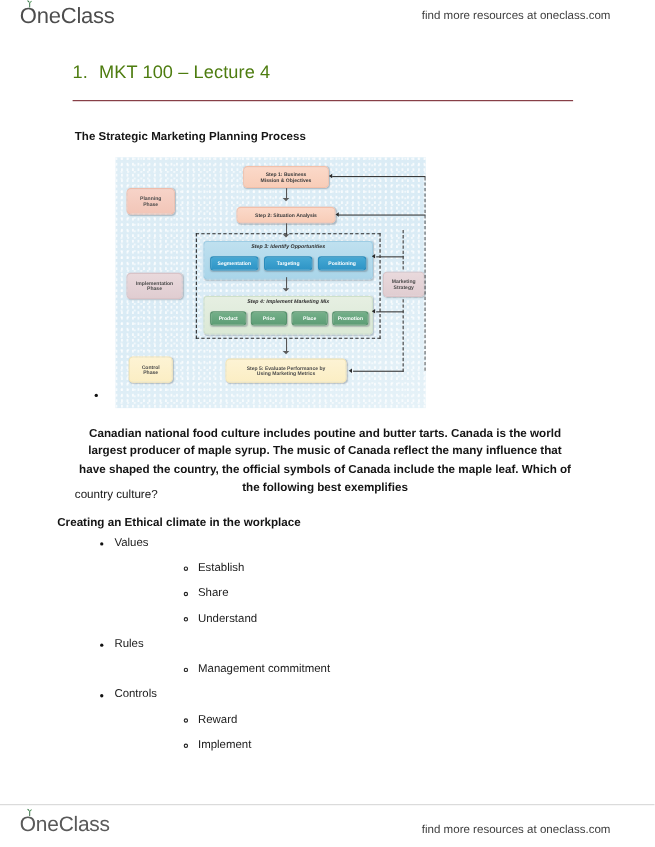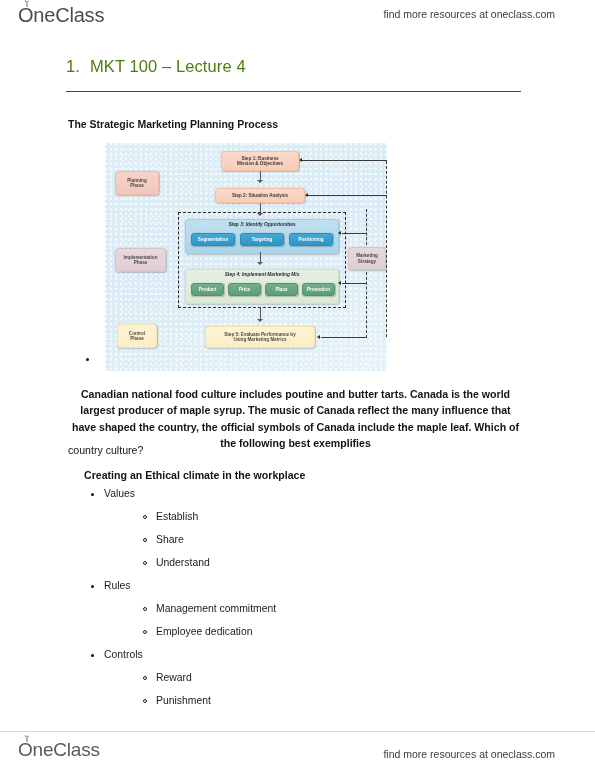--- a/index.html
+++ b/index.html
@@ -217,42 +217,42 @@
   .para-tail {
     position: absolute;
     left: 68px;
     top: 444px;
     font-size: 10.6px;
     font-weight: normal;
     color: #141414;
   }
   .subheading {
     position: absolute;
-    left: 84px;
+    left: 52px;
     top: 469px;
     font-size: 10.6px;
     font-weight: bold;
     color: #141414;
   }
 
   
   .outline {
     position: absolute;
     left: 68px;
     top: 488px;
     width: 460px;
     text-align: center;
   }
   .li-1, .li-2 {
     position: relative;
     font-size: 10.4px;
     color: #1b1b1b;
   }
   .li-1 { margin-left: 36px; height: 23px; }
-  .li-2 { margin-left: 88px; height: 23px; }
+  .li-2 { margin-left: 112px; height: 23px; }
   .li-1 .bul {
     position: absolute;
     left: -13px;
     top: 5px;
     width: 3.2px; height: 3.2px;
     border-radius: 50%;
     background: #111;
   }
   .li-2 .bul {
     position: absolute;
@@ -452,36 +452,32 @@
   </div>
 
   <div class="li-1">
     <span class="bul"></span>
     <span class="txt">Rules</span>
   </div>
   <div class="li-2">
     <span class="bul"></span>
     <span class="txt">Management commitment</span>
   </div>
-  <div class="li-2">
-    <span class="bul"></span>
-    <span class="txt">Employee dedication</span>
-  </div>
 
   <div class="li-1">
     <span class="bul"></span>
     <span class="txt">Controls</span>
   </div>
   <div class="li-2">
     <span class="bul"></span>
     <span class="txt">Reward</span>
   </div>
   <div class="li-2">
     <span class="bul"></span>
-    <span class="txt">Punishment</span>
+    <span class="txt">Implement</span>
   </div>
 </div>
 
 <div class="footer-rule"></div>
 <div class="footer-logo">
   <span class="logo-o">
     <svg class="sprout" viewBox="0 0 10 9">
       <path d="M5 9 L5 3" stroke="#2f6b3d" stroke-width="1.1" fill="none"></path>
       <path d="M5 3 C2.6 2.4 2.0 0.9 2.3 0.2 C3.6 0.3 4.7 1.3 5 3 Z" fill="#3a7d49"></path>
       <path d="M5 3.6 C7.1 2.8 7.6 1.6 7.4 1.0 C6.2 1.1 5.3 2.1 5 3.6 Z" fill="#4e9159"></path>

